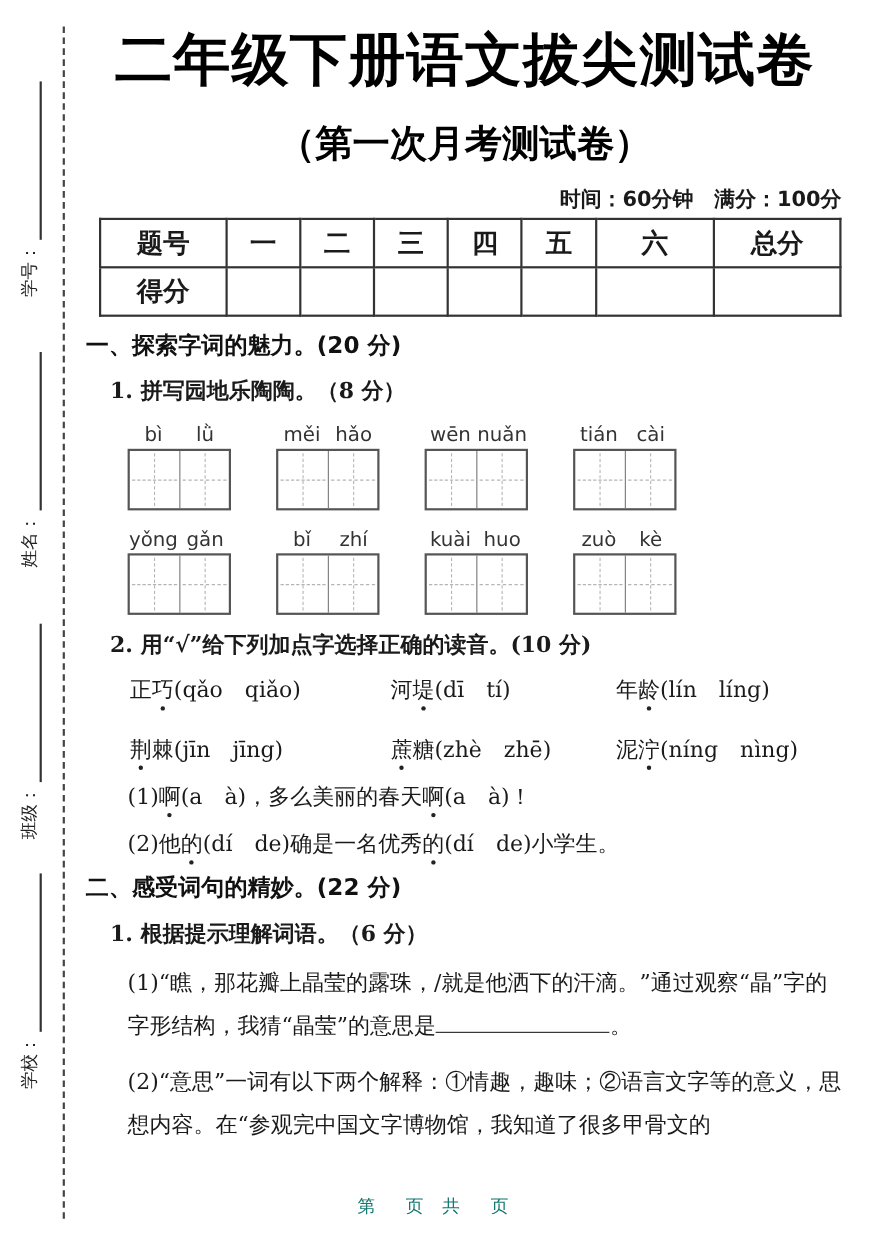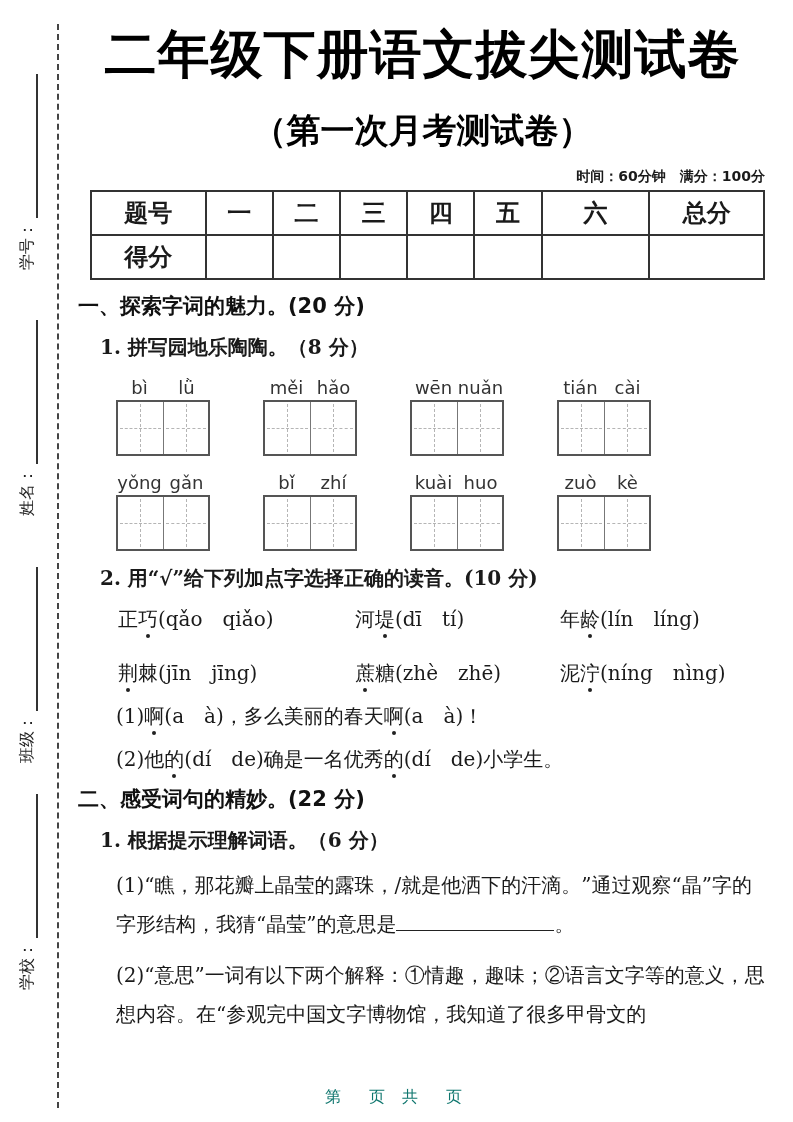--- a/index.html
+++ b/index.html
@@ -26,38 +26,38 @@
   .title {
     margin-top:20px; text-align:center; font-family:"DejaVu Sans", sans-serif;
     font-weight:900; font-size:52px; letter-spacing:1px; color:#000;
   }
   .subtitle {
     margin-top:18px; text-align:center; font-family:"DejaVu Sans", sans-serif;
     font-weight:800; font-size:34px; color:#000000;
   }
   .meta {
     margin-top:14px; text-align:right; font-family:"DejaVu Sans", sans-serif;
-    font-size:14px; font-weight:600; padding-right:2px;
+    font-size:19px; font-weight:600; padding-right:2px;
   }
   
   .score-table {
     width:675px; margin:4px 0 0 12px; border-collapse:collapse;
     font-family:"DejaVu Sans", sans-serif; font-size:24px; font-weight:600;
   }
   .score-table td {
     border:2px solid #333; text-align:center; height:44px; padding:0 4px;
   }
   
   .sec-heading {
     font-family:"DejaVu Sans", sans-serif; font-weight:800; font-size:21px;
     margin-top:12px; color:#111;
   }
   .q-title { font-size:20px; font-weight:700; margin:14px 0 0 22px; }
   
-  .wrow { display:flex; gap:53px; margin:16px 0 0 38px; }
+  .wrow { display:flex; gap:41px; margin:16px 0 0 38px; }
   .wunit { width:94px; }
   .pyrow { display:flex; font-family:"DejaVu Sans", sans-serif; font-size:18px; color:#333; }
   .pyrow span { flex:1; text-align:center; }
   .wbox { display:flex; border:2px solid #555; width:94px; height:56px; margin-top:2px; background:#fff; }
   .wcell { flex:1; position:relative; }
   .wcell + .wcell { border-left:1.5px solid #777; }
   .wcell::before { content:""; position:absolute; left:50%; top:2px; bottom:2px; border-left:1px dashed #b5b5b5; }
   .wcell::after  { content:""; position:absolute; top:50%; left:2px; right:2px; border-top:1px dashed #b5b5b5; }
   
   .wordgrid {

